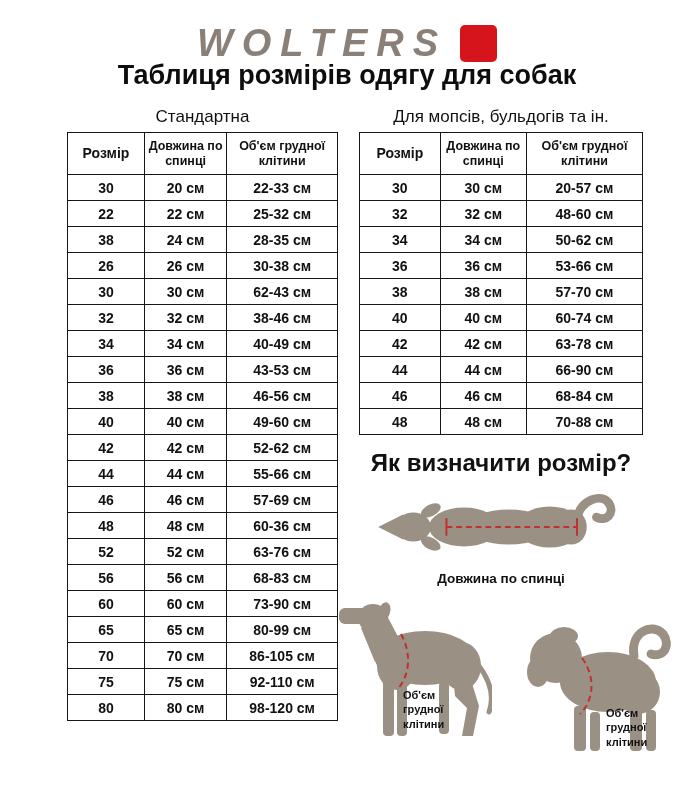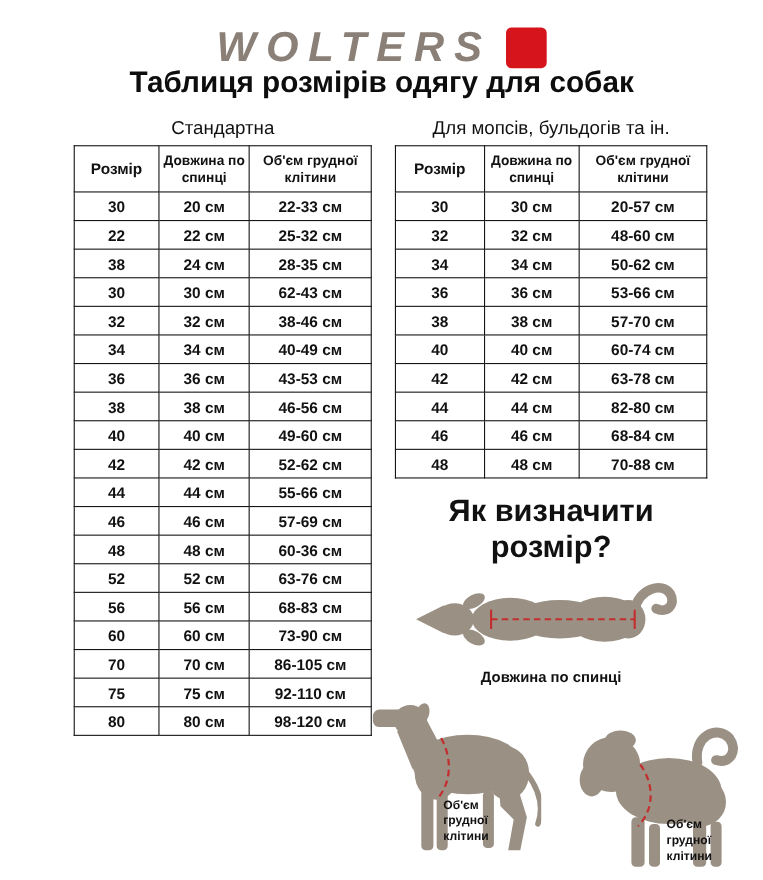--- a/index.html
+++ b/index.html
@@ -24,21 +24,21 @@
   .table-title { text-align: center; font-size: 17px; font-weight: normal; margin-bottom: 5px; white-space: nowrap; }
 
   table { width: 100%; border-collapse: collapse; table-layout: fixed; }
   th, td { border: 1.5px solid #161616; text-align: center; vertical-align: middle; }
   th { font-size: 12.5px; font-weight: bold; line-height: 1.15; height: 42px; padding: 2px 1px; }
   th:first-child { font-size: 14px; }
   td { font-size: 14px; font-weight: bold; height: 26px; padding: 0 2px; }
   col.c1 { width: 28.5%; } col.c2 { width: 30.5%; } col.c3 { width: 41%; }
 
   
-  .how-title { text-align: center; font-size: 28px; font-weight: bold; margin-top: 14px; }
+  .how-title { text-align: center; font-size: 24px; font-weight: bold; margin-top: 14px; }
   .diagram-top { margin-top: 12px; text-align: center; }
   .back-label { font-size: 13.5px; font-weight: bold; text-align: center; margin-top: 2px; }
 
   .dogs-row { display: flex; gap: 28px; margin-top: 10px; margin-left: -22px; }
   .dog-block { position: relative; flex: none; }
   .dog-block.pug { margin-top: 18px; }
   .chest-label { position: absolute; font-size: 11px; font-weight: bold; line-height: 1.3; width: 56px; color: #111; }
   .dog-block.dane .chest-label { left: 66px; top: 92px; }
   .dog-block.pug  .chest-label { left: 86px; top: 92px; }
 
@@ -85,20 +85,25 @@
               <td>22</td>
               <td>22 см</td>
               <td>25-32 см</td>
             </tr>
             <tr>
               <td>38</td>
               <td>24 см</td>
               <td>28-35 см</td>
             </tr>
             <tr>
+              <td>26</td>
+              <td>26 см</td>
+              <td>30-38 см</td>
+            </tr>
+            <tr>
               <td>30</td>
               <td>30 см</td>
               <td>62-43 см</td>
             </tr>
             <tr>
               <td>32</td>
               <td>32 см</td>
               <td>38-46 см</td>
             </tr>
             <tr>
@@ -148,20 +153,25 @@
             </tr>
             <tr>
               <td>56</td>
               <td>56 см</td>
               <td>68-83 см</td>
             </tr>
             <tr>
               <td>60</td>
               <td>60 см</td>
               <td>73-90 см</td>
+            </tr>
+            <tr>
+              <td>65</td>
+              <td>65 см</td>
+              <td>80-99 см</td>
             </tr>
             <tr>
               <td>70</td>
               <td>70 см</td>
               <td>86-105 см</td>
             </tr>
             <tr>
               <td>75</td>
               <td>75 см</td>
               <td>92-110 см</td>
@@ -222,21 +232,21 @@
               <td>60-74 см</td>
             </tr>
             <tr>
               <td>42</td>
               <td>42 см</td>
               <td>63-78 см</td>
             </tr>
             <tr>
               <td>44</td>
               <td>44 см</td>
-              <td>82-80 см</td>
+              <td>66-90 см</td>
             </tr>
             <tr>
               <td>46</td>
               <td>46 см</td>
               <td>68-84 см</td>
             </tr>
             <tr>
               <td>48</td>
               <td>48 см</td>
               <td>70-88 см</td>

